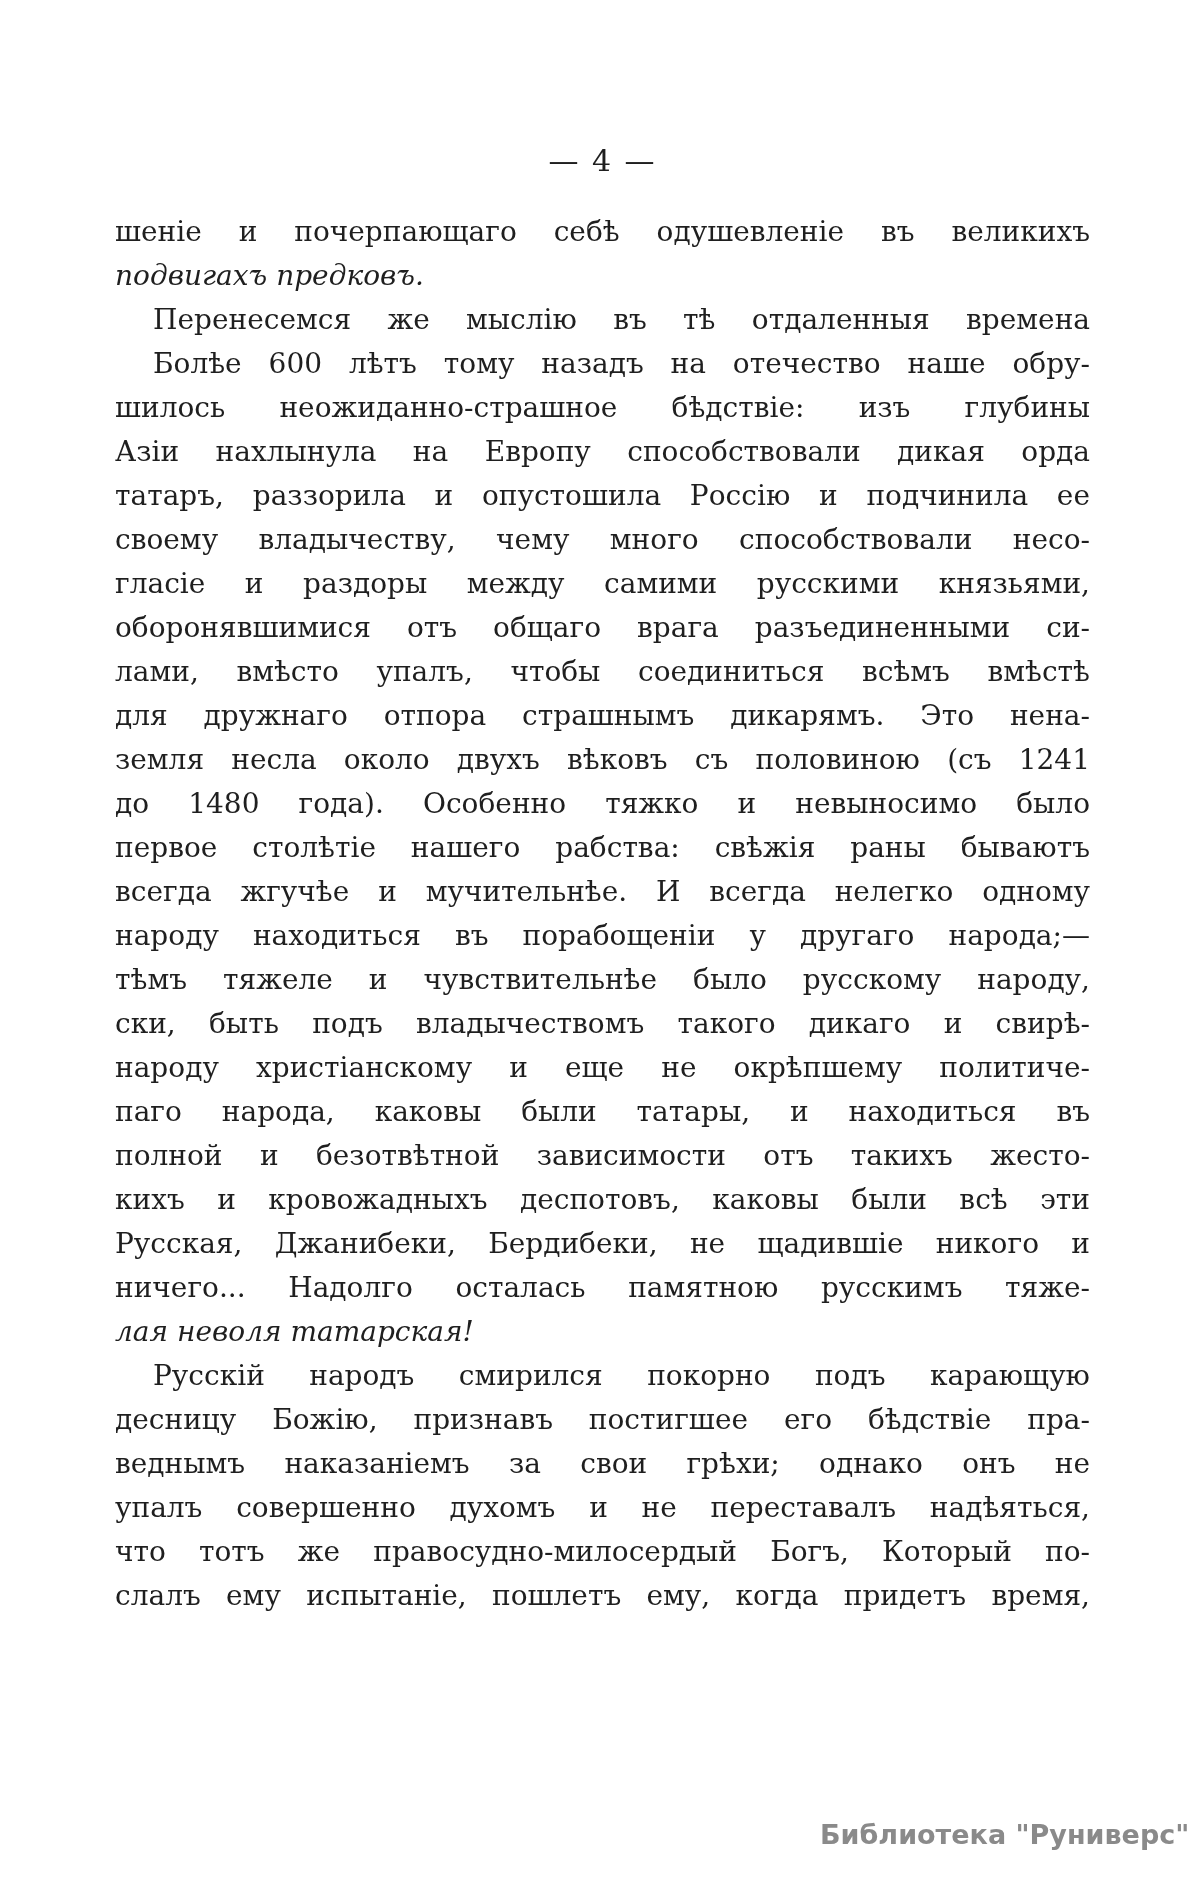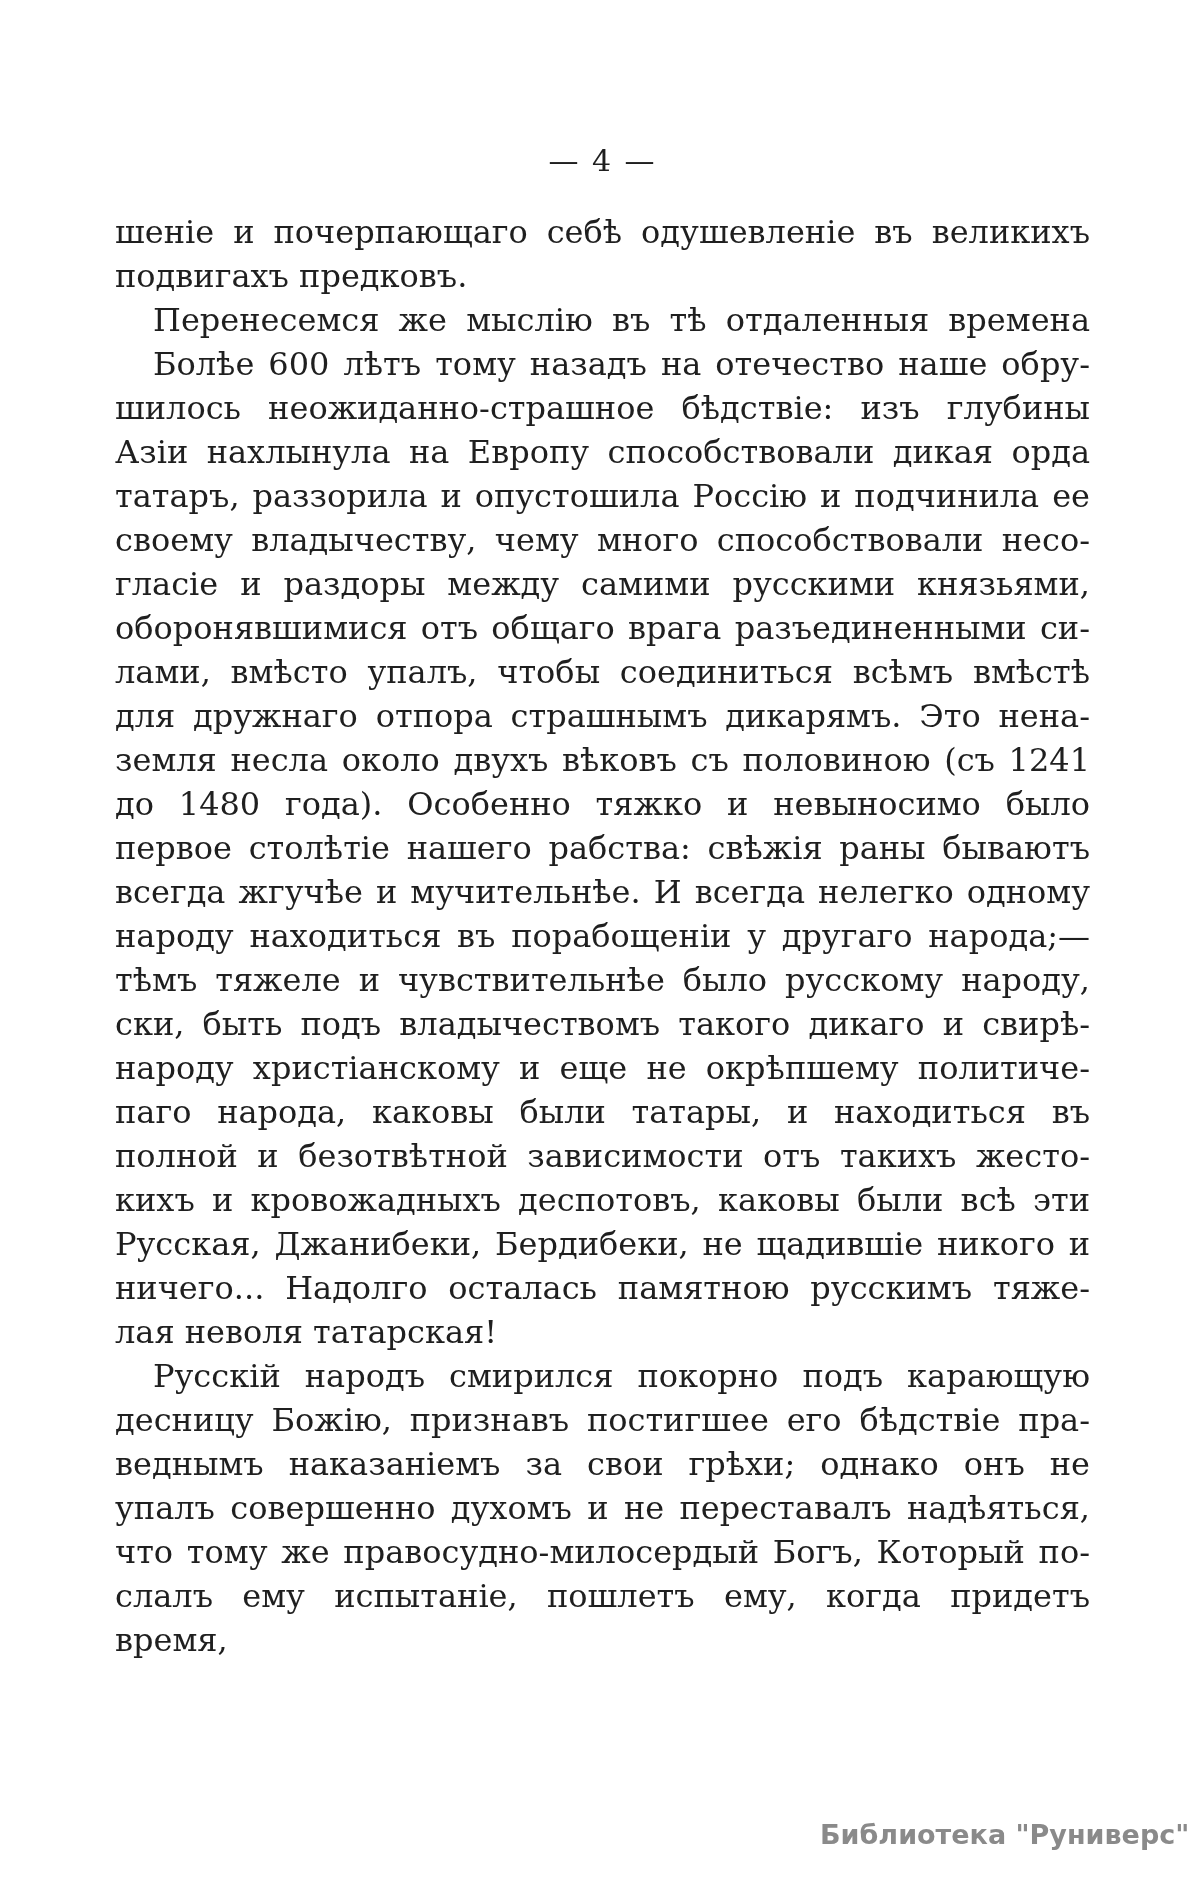--- a/index.html
+++ b/index.html
@@ -33,32 +33,33 @@
     left: 115px;
     width: 975px;
   }
   .paragraph {
     margin: 0;
     padding: 0;
   }
   .line {
     height: 44px;
     line-height: 44px;
-    font-size: 32px;
+    font-size: 28px;
     white-space: normal;
     text-align: justify;
     text-align-last: justify;
     color: #1f1f1f;
   }
   .line.indent {
     text-indent: 38px;
   }
   .line.last {
     text-align: left;
     text-align-last: left;
+    font-style: italic;
   }
   .watermark {
     position: absolute;
     top: 1820px;
     left: 820px;
     font-family: "DejaVu Sans", sans-serif;
     font-weight: bold;
     font-size: 27px;
     line-height: 30px;
     color: #8a8a8a;
@@ -102,19 +103,19 @@
         <div class="line">кихъ и кровожадныхъ деспотовъ, каковы были всѣ эти</div>
         <div class="line">Русская, Джанибеки, Бердибеки, не щадившіе никого и</div>
         <div class="line">ничего... Надолго осталась памятною русскимъ тяже-</div>
         <div class="line last">лая неволя татарская!</div>
       </div>
       <div class="paragraph">
         <div class="line indent">Русскій народъ смирился покорно подъ карающую</div>
         <div class="line">десницу Божію, признавъ постигшее его бѣдствіе пра-</div>
         <div class="line">веднымъ наказаніемъ за свои грѣхи; однако онъ не</div>
         <div class="line">упалъ совершенно духомъ и не переставалъ надѣяться,</div>
-        <div class="line">что тому же правосудно-милосердый Богъ, Который по-</div>
+        <div class="line">что тотъ же правосудно-милосердый Богъ, Который по-</div>
         <div class="line">слалъ ему испытаніе, пошлетъ ему, когда придетъ время,</div>
       </div>
     </div>
 
   <div class="watermark" style="color: rgb(138, 138, 138);">Библиотека "Руниверс"</div>
 </div>
 
 </body></html>

